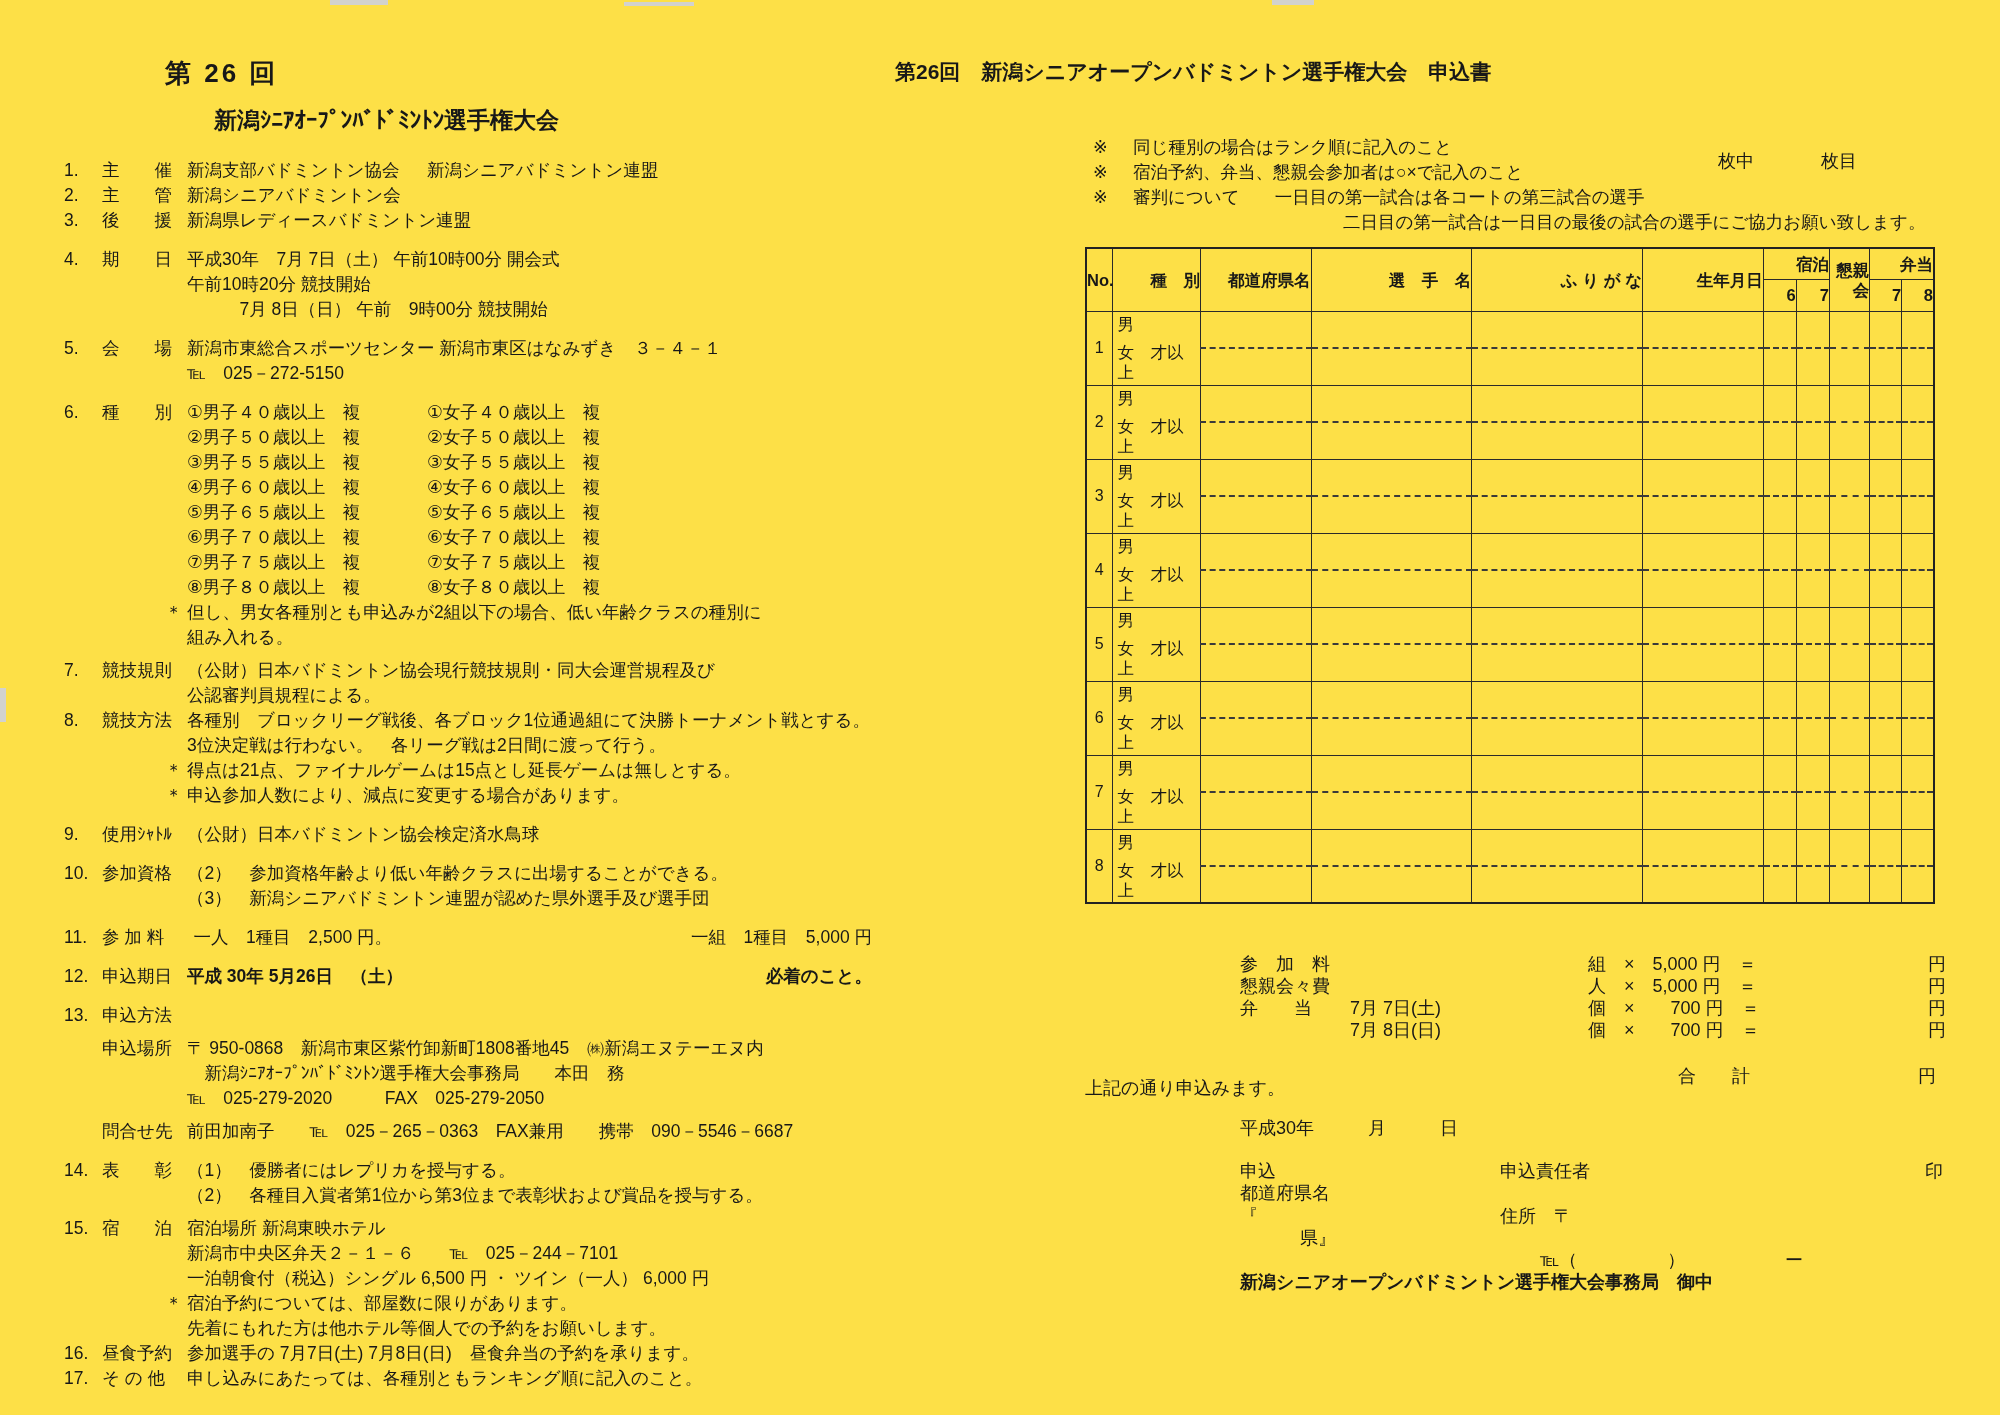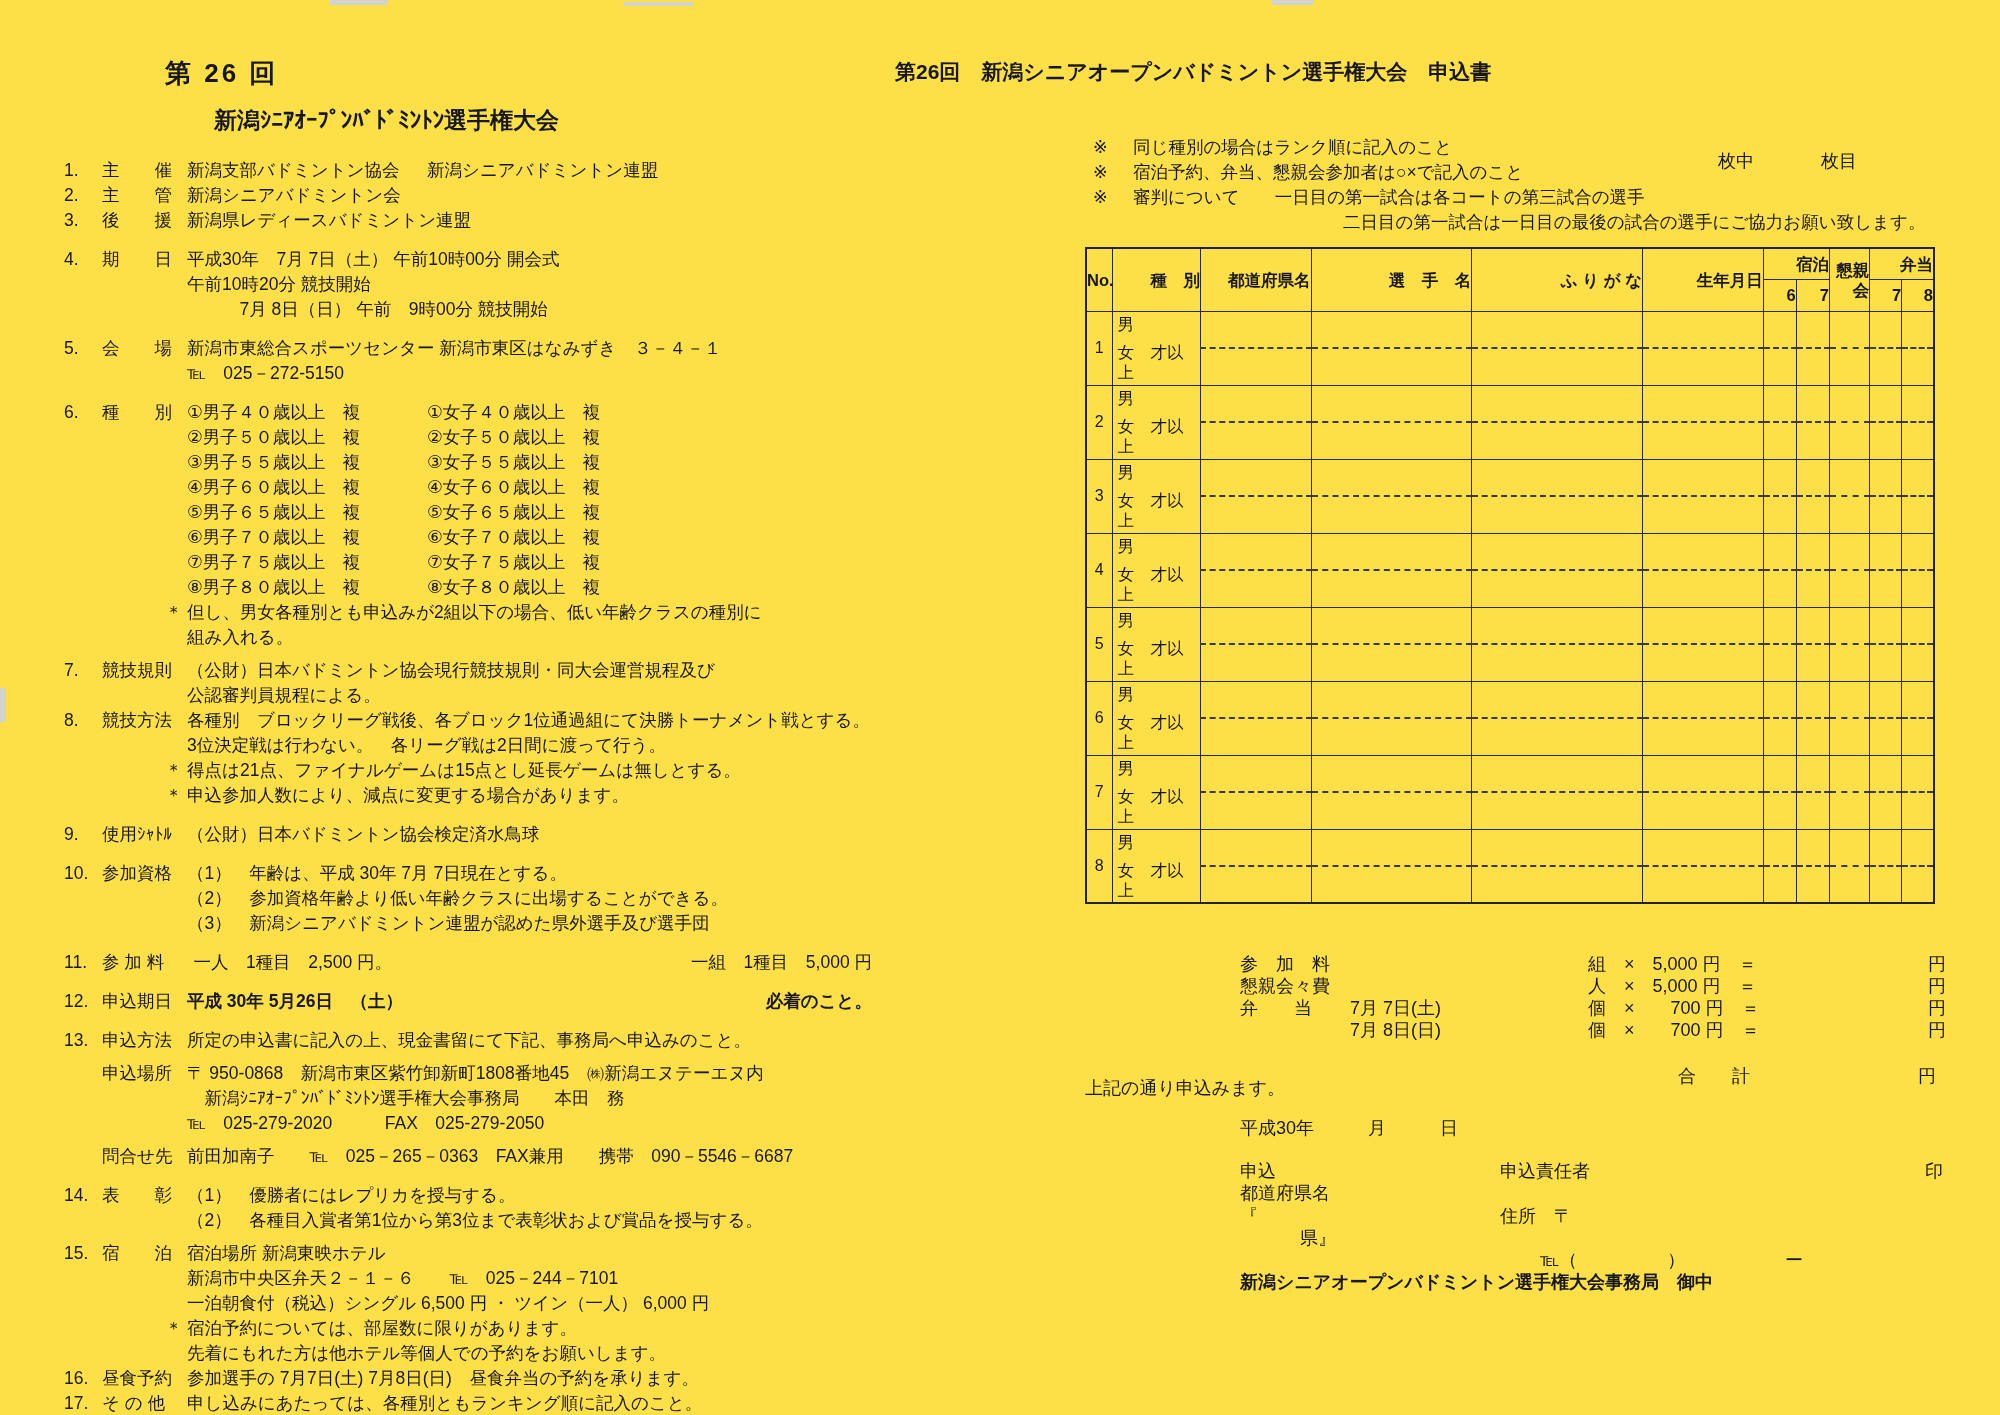--- a/index.html
+++ b/index.html
@@ -194,21 +194,20 @@
       <div class="li gap">
         <span class="num">9.</span>
         <span class="lab">使用ｼｬﾄﾙ</span>
         <span class="con">（公財）日本バドミントン協会検定済水鳥球</span>
       </div>
 
       <div class="li gap">
         <span class="num">10.</span>
         <span class="lab">参加資格</span>
         <span class="con">
-          <span class="ln">（1）　年齢は、平成 30年 7月 7日現在とする。</span>
           <span class="ln">（2）　参加資格年齢より低い年齢クラスに出場することができる。</span>
           <span class="ln">（3）　新潟シニアバドミントン連盟が認めた県外選手及び選手団</span>
         </span>
       </div>
 
       <div class="li gap">
         <span class="num">11.</span>
         <span class="lab">参 加 料</span>
         <span class="con c2n">
           <span>一人　1種目　2,500 円。</span>
@@ -221,21 +220,20 @@
         <span class="lab">申込期日</span>
         <span class="con c2n bold">
           <span>平成 30年 5月26日　（土）</span>
           <span>必着のこと。</span>
         </span>
       </div>
 
       <div class="li gap">
         <span class="num">13.</span>
         <span class="lab">申込方法</span>
-        <span class="con">所定の申込書に記入の上、現金書留にて下記、事務局へ申込みのこと。</span>
       </div>
       <div class="li gap-s">
         <span class="num"></span>
         <span class="lab">申込場所</span>
         <span class="con">
           <span class="ln">〒 950-0868　新潟市東区紫竹卸新町1808番地45　㈱新潟エヌテーエヌ内</span>
           <span class="ln">　新潟ｼﾆｱｵｰﾌﾟﾝﾊﾞﾄﾞﾐﾝﾄﾝ選手権大会事務局　　本田　務</span>
           <span class="ln">℡　025-279-2020　　　FAX　025-279-2050</span>
         </span>
       </div>

